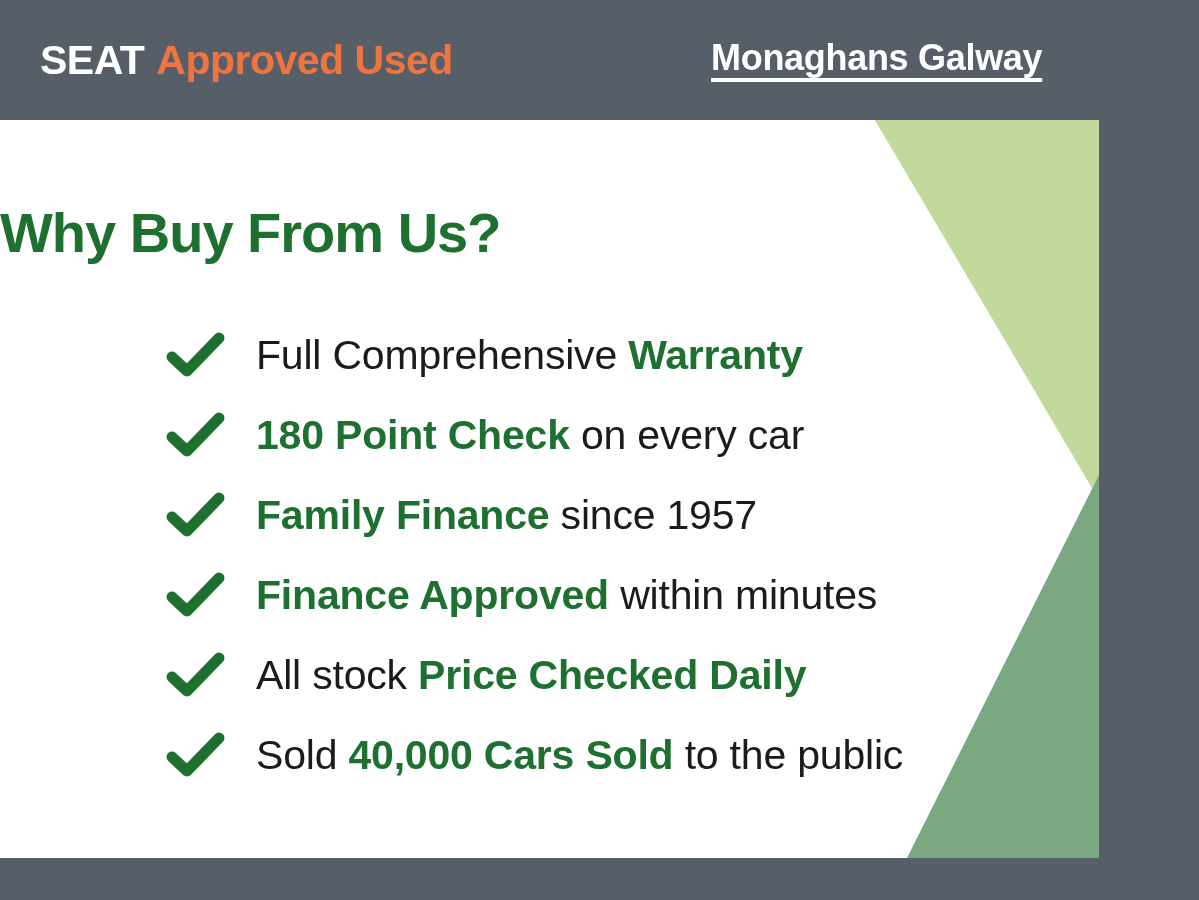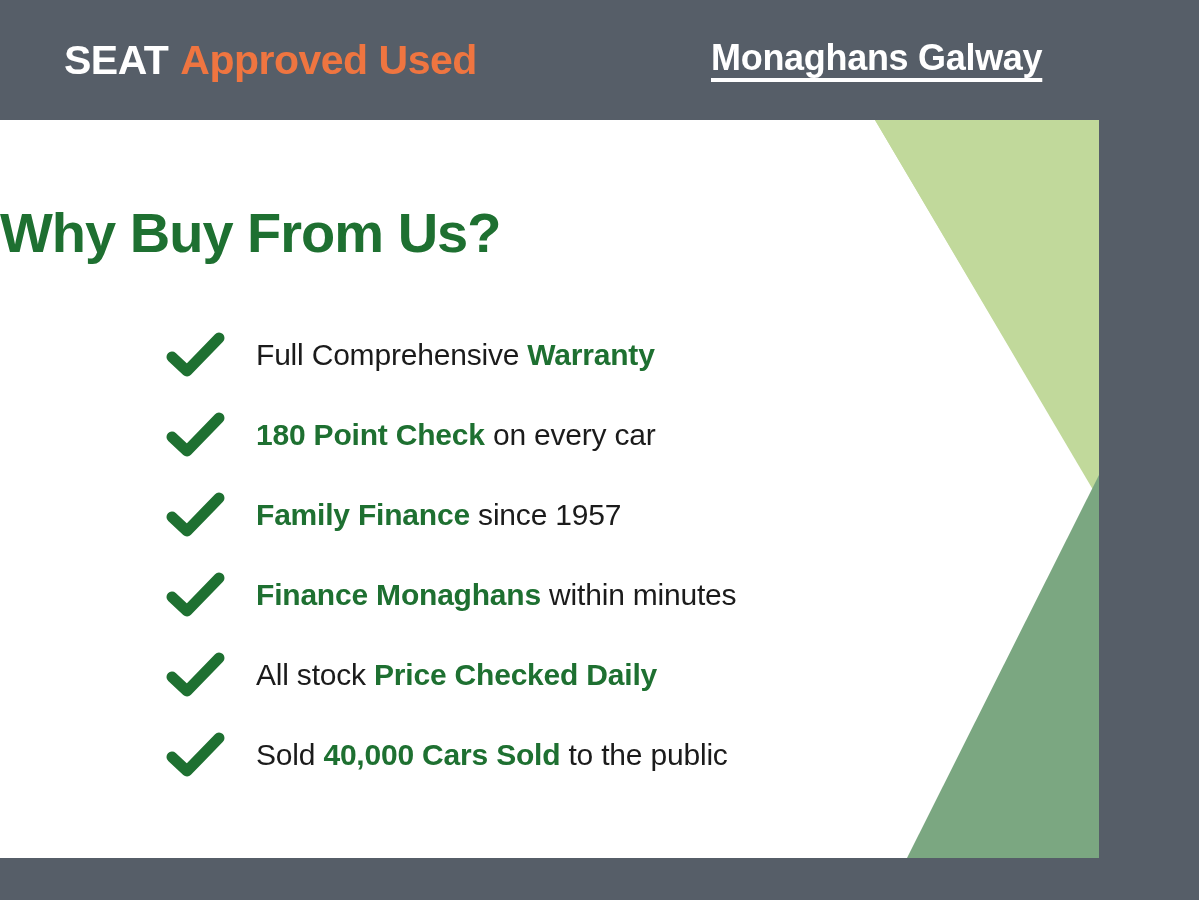--- a/index.html
+++ b/index.html
@@ -15,21 +15,21 @@
     background:#565E68;
   }
 
   
   .banner {
     position:absolute; left:0; top:0;
     width:1199px; height:120px;
     background:#565E68;
   }
   .brandline {
-    position:absolute; left:64px; top:40px;
+    position:absolute; left:40px; top:40px;
     font-size:41px; font-weight:bold;
     letter-spacing:-0.5px; white-space:nowrap;
     line-height:1;
   }
   .brandline .seat   { color:#FFFFFF; }
   .brandline .approved { color:#EF7540; margin-left:12px; }
 
   .dealer {
     position:absolute; left:711px; top:40px;
     font-size:36px; font-weight:bold;
@@ -72,21 +72,21 @@
     height:80px;
     display:flex;
     align-items:center;
   }
   .check {
     width:62px; flex:0 0 62px;
     display:flex; align-items:center;
   }
   .check svg { display:block; }
   .rowtext {
-    font-size:30px;
+    font-size:41px;
     color:#1B1B1B;
     white-space:nowrap;
     line-height:1;
     letter-spacing:-0.2px;
     margin-left:28px;
   }
   .rowtext .hl {
     color:#1E7031;
     font-weight:bold;
   }
@@ -156,21 +156,21 @@
         </span>
       </div>
 
       <div class="row">
         <span class="check">
           <svg width="60" height="48" viewBox="0 0 60 48">
             <path d="M6 26 L21 40 L53 7" stroke="#1E7031" stroke-width="11" stroke-linecap="round" stroke-linejoin="round" fill="none"></path>
           </svg>
         </span>
         <span class="rowtext">
-          <span class="hl">Finance Monaghans</span><span class="pl"> within minutes</span>
+          <span class="hl">Finance Approved</span><span class="pl"> within minutes</span>
         </span>
       </div>
 
       <div class="row">
         <span class="check">
           <svg width="60" height="48" viewBox="0 0 60 48">
             <path d="M6 26 L21 40 L53 7" stroke="#1E7031" stroke-width="11" stroke-linecap="round" stroke-linejoin="round" fill="none"></path>
           </svg>
         </span>
         <span class="rowtext">

